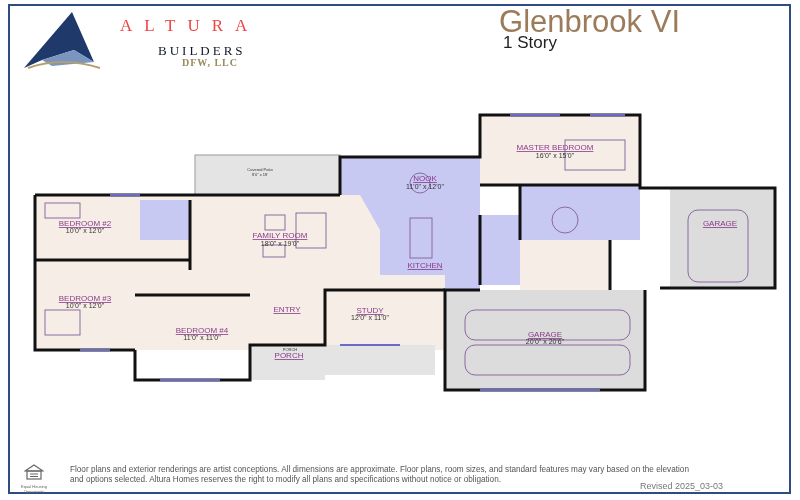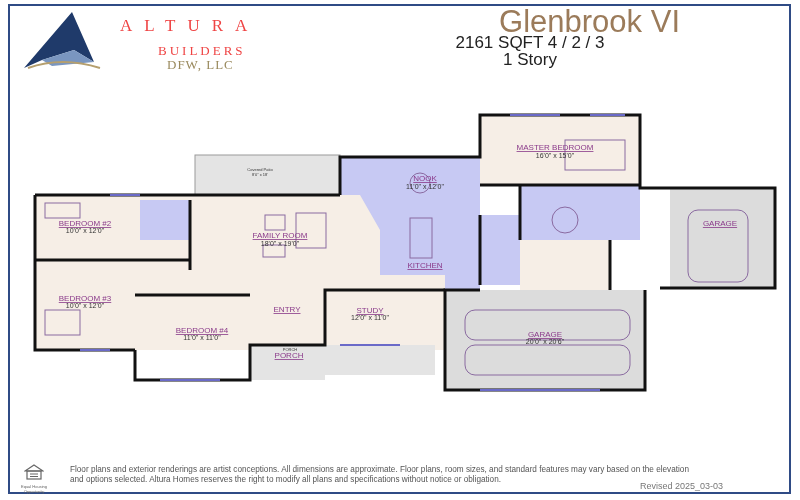--- a/index.html
+++ b/index.html
@@ -1,21 +1,21 @@
 <!DOCTYPE html>
 <html><head>
 <meta charset="utf-8">
 <style>
   html, body { margin:0; padding:0; background:#ffffff; }
   body { width:800px; height:500px; position:relative; overflow:hidden; font-family:"Liberation Sans", sans-serif; }
   .frame { position:absolute; left:8px; top:4px; width:783px; height:490px; border:2px solid #2f4b85; box-sizing:border-box; background:#fff; }
   .logo { position:absolute; left:22px; top:10px; width:290px; height:60px; }
   .logo-word { position:absolute; left:98px; top:6px; font-size:17px; letter-spacing:12px; color:#ef4444; font-family:"Liberation Serif", serif; }
-  .logo-sub1 { position:absolute; left:136px; top:33px; font-size:13px; letter-spacing:3px; color:#ef4444; font-family:"Liberation Serif", serif; }
-  .logo-sub2 { position:absolute; left:145px; top:47px; font-size:13px; letter-spacing:1px; color:#9a8a5e; font-family:"Liberation Serif", serif; }
+  .logo-sub1 { position:absolute; left:136px; top:33px; font-size:13px; letter-spacing:3px; color:#0f172a; font-family:"Liberation Serif", serif; }
+  .logo-sub2 { position:absolute; left:160px; top:47px; font-size:10px; letter-spacing:1px; color:#9a8a5e; font-family:"Liberation Serif", serif;font-weight:bold; }
   .title { position:absolute; left:380px; top:4px; width:300px; text-align:right; font-size:31px; color:#9b7b5a; }
   .sub { position:absolute; left:380px; top:34px; width:300px; text-align:center; font-size:17px; color:#222; line-height:17px; }
   .plan { position:absolute; left:0; top:0; width:800px; height:500px; }
   .rl { font-family:"Liberation Sans", sans-serif; fill:#8a3a8a; font-size:8px; text-decoration:underline; }
   .rd { font-family:"Liberation Sans", sans-serif; fill:#333; font-size:7px; }
   .disc { position:absolute; left:70px; top:465px; width:620px; font-size:8.2px; line-height:10px; color:#555; }
   .rev { position:absolute; left:640px; top:481px; font-size:9px; color:#777;text-align:right; }
   .eho { position:absolute; left:14px; top:464px; width:40px; height:30px; text-align:center; }
   .eho-label { font-size:4px; color:#666; display:block; line-height:5px; }
 </style>
@@ -30,21 +30,20 @@
     <polygon points="20,50 52,40 72,52 30,56" fill="#7a96c0"></polygon>
     <path d="M6,58 Q40,46 78,58" stroke="#b59f6e" stroke-width="2" fill="none"></path>
   </svg>
   <span class="logo-word">ALTURA</span>
   <span class="logo-sub1">BUILDERS</span>
   <span class="logo-sub2">DFW, LLC</span>
 </div>
 
 <div class="title">Glenbrook VI</div>
 <div class="sub">
-  <div>2161 SQFT 4 / 2 / 3</div>
   <div>1 Story</div>
 </div>
 
 <svg class="plan" viewBox="0 0 800 500">
 
   <rect x="195" y="155" width="145" height="40" fill="#e4e4e4" stroke="#999" stroke-width="1"></rect>
 
   <rect x="35" y="195" width="410" height="155" fill="#f6eee6"></rect>
 
   <polygon points="340,157 480,157 480,290 445,290 445,275 380,275 380,230 360,195 340,195" fill="#c7c9f3"></polygon>

